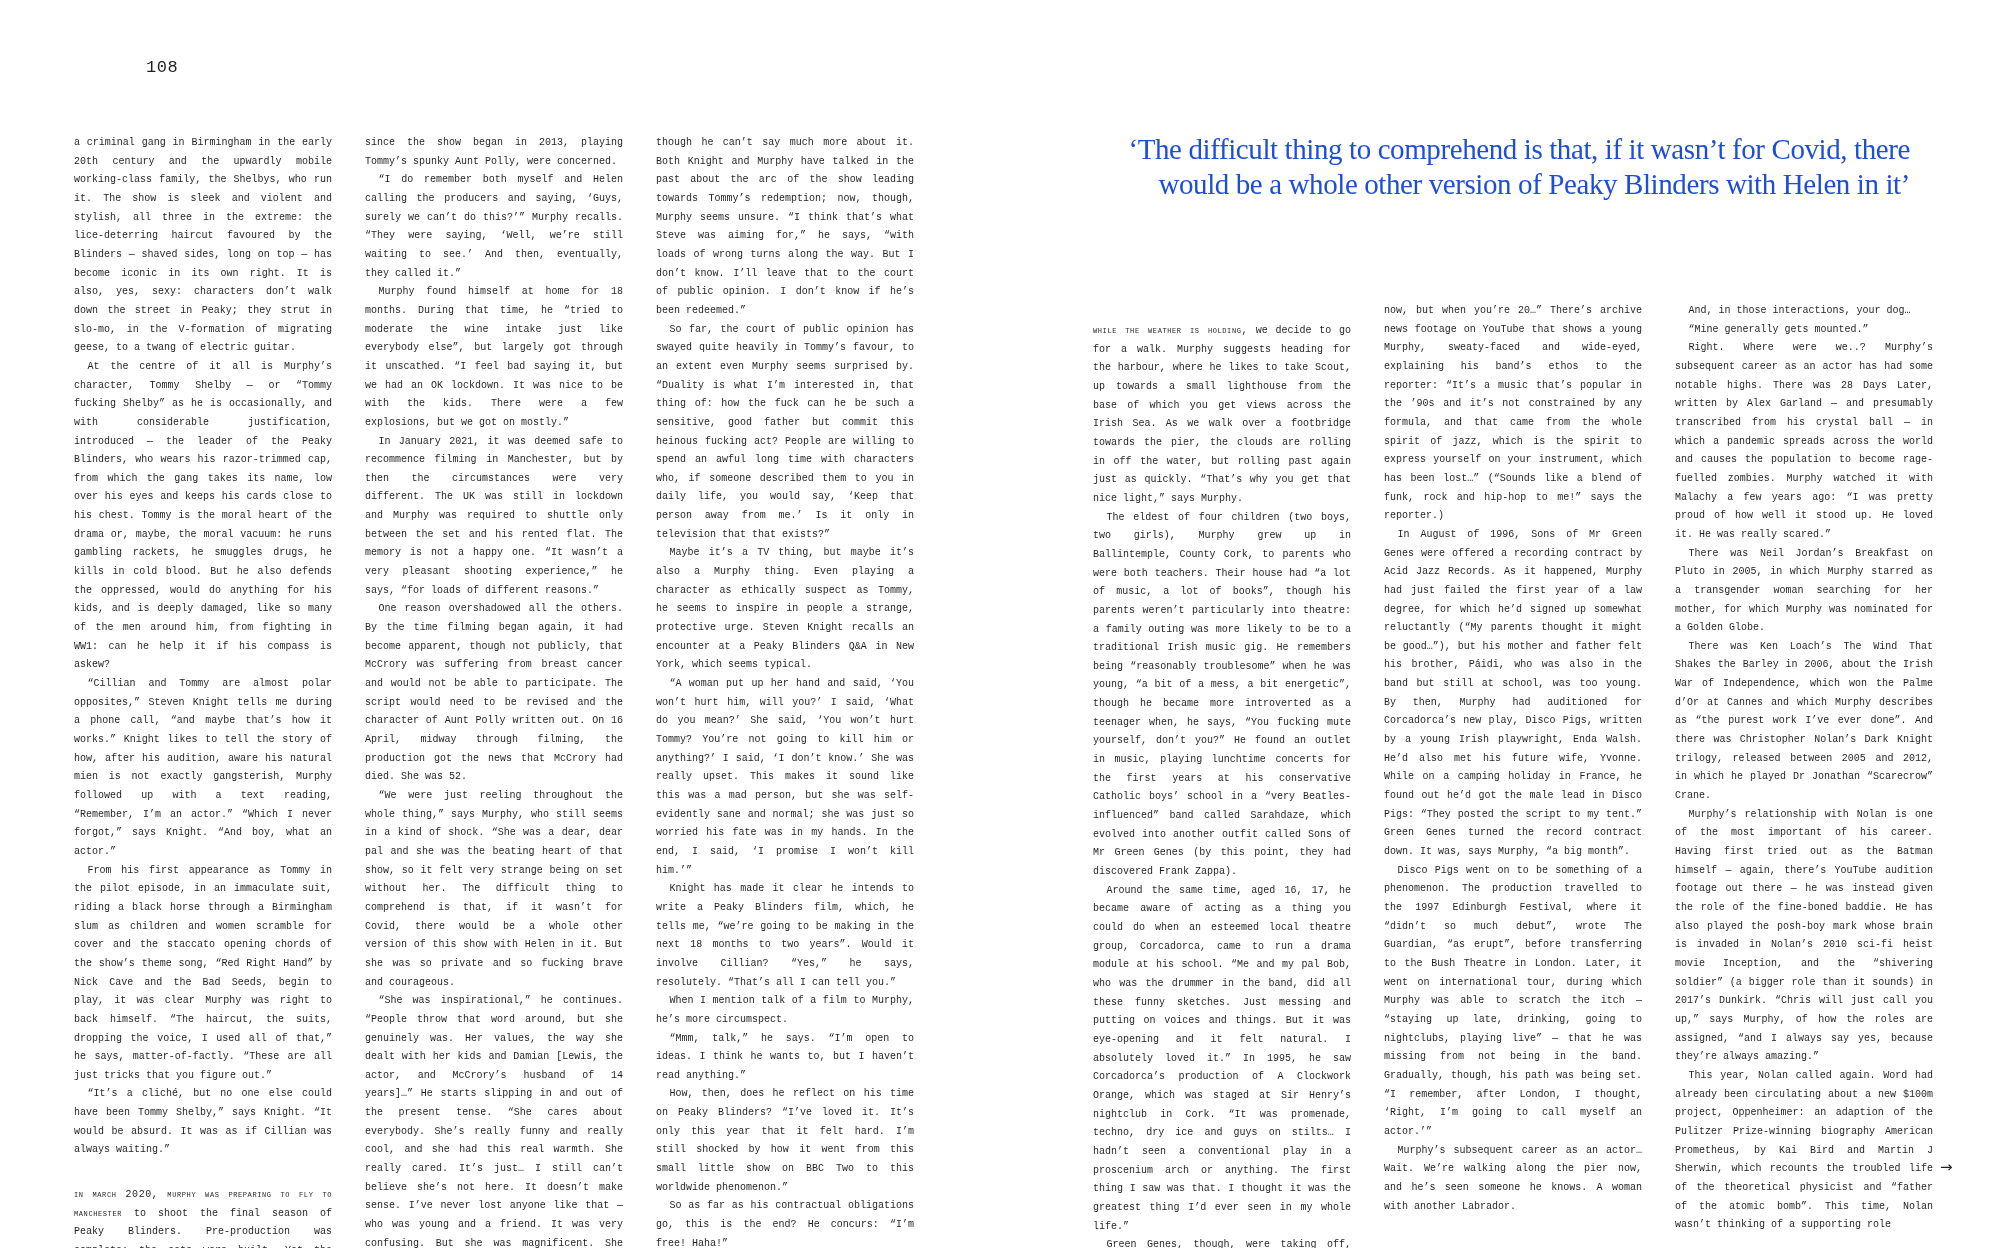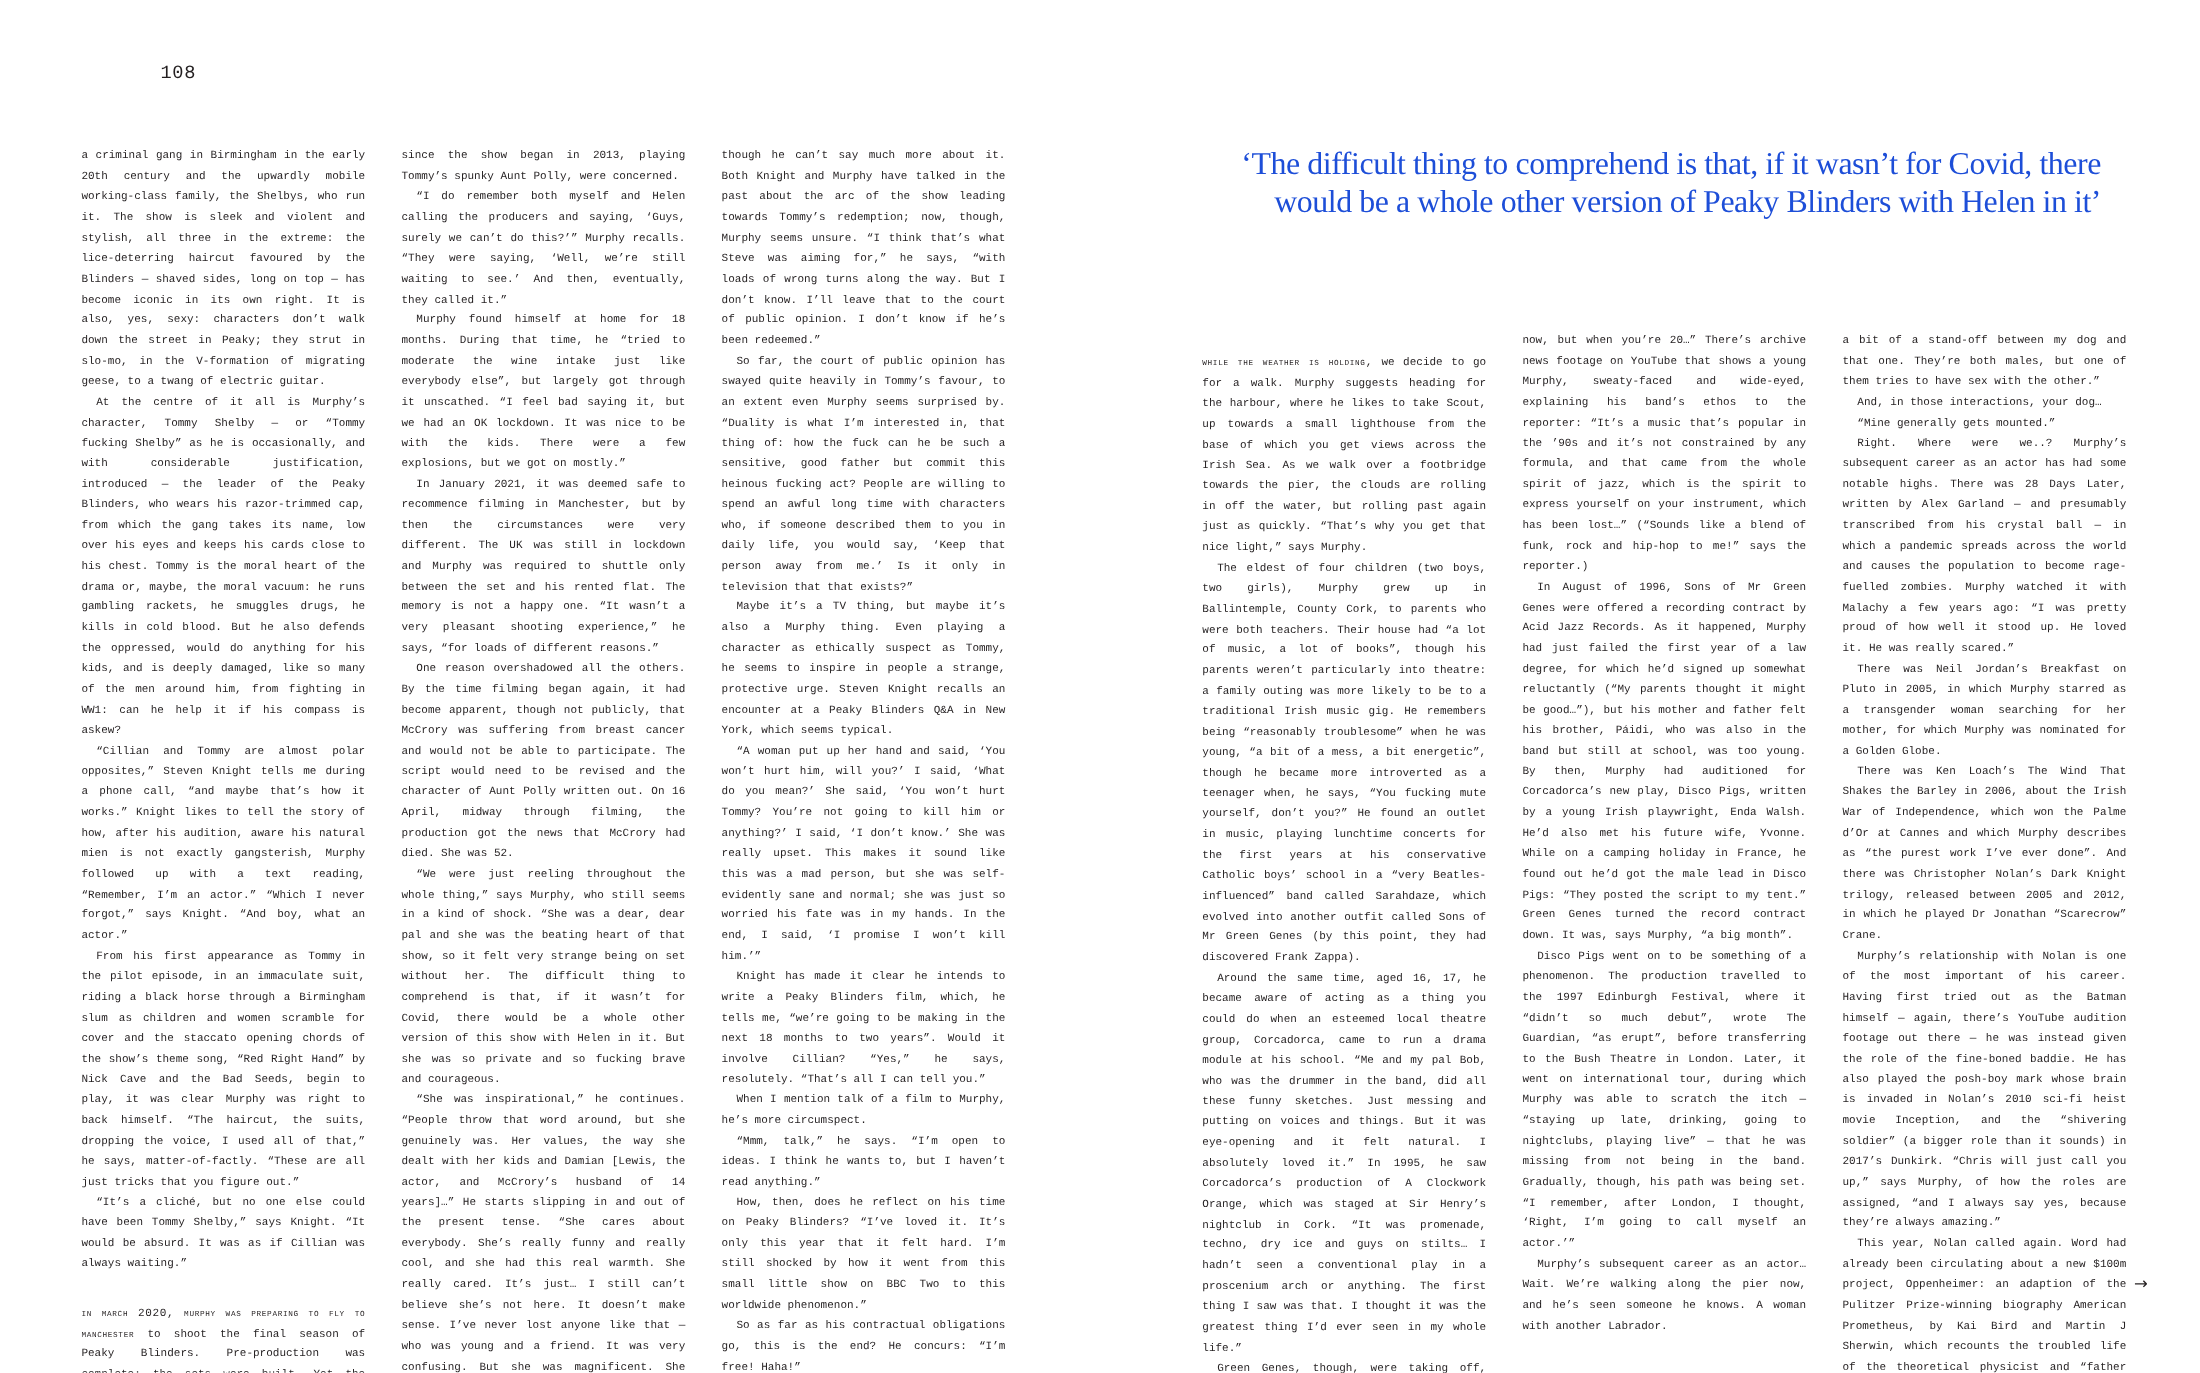--- a/index.html
+++ b/index.html
@@ -71,21 +71,20 @@
     <p><span>Around the same time, aged 16, 17, he became aware of acting as a thing you could do when an esteemed local theatre group, Corcadorca, came to run a drama module at his school. “Me and my pal Bob, who was the drummer in the band, did all these funny sketches. Just messing and putting on voices and things. But it was eye-opening and it felt natural. I absolutely loved it.” In 1995, he saw Corcadorca’s production of A Clockwork Orange, which was staged at Sir Henry’s nightclub in Cork. “It was promenade, techno, dry ice and guys on stilts… I hadn’t seen a conventional play in a proscenium arch or anything. The first thing I saw was that. I thought it was the greatest thing I’d ever seen in my whole life.”</span></p>
     <p><span>Green Genes, though, were taking off, with a style that was, let’s say, of its time. “We had a tune called ‘Didgeridon’t’,” Murphy remembers. “I wouldn’t listen to a didgeridoo tune</span></p>
   </div>
 <div class="col c5">
     <p class="noindent"><span>now, but when you’re 20…” There’s archive news footage on YouTube that shows a young Murphy, sweaty-faced and wide-eyed, explaining his band’s ethos to the reporter: “It’s a music that’s popular in the ’90s and it’s not constrained by any formula, and that came from the whole spirit of jazz, which is the spirit to express yourself on your instrument, which has been lost…” (“Sounds like a blend of funk, rock and hip-hop to me!” says the reporter.)</span></p>
     <p><span>In August of 1996, Sons of Mr Green Genes were offered a recording contract by Acid Jazz Records. As it happened, Murphy had just failed the first year of a law degree, for which he’d signed up somewhat reluctantly (“My parents thought it might be good…”), but his mother and father felt his brother, Páidi, who was also in the band but still at school, was too young. By then, Murphy had auditioned for Corcadorca’s new play, Disco Pigs, written by a young Irish playwright, Enda Walsh. He’d also met his future wife, Yvonne. While on a camping holiday in France, he found out he’d got the male lead in Disco Pigs: “They posted the script to my tent.” Green Genes turned the record contract down. It was, says Murphy, “a big month”.</span></p>
     <p><span>Disco Pigs went on to be something of a phenomenon. The production travelled to the 1997 Edinburgh Festival, where it “didn’t so much debut”, wrote The Guardian, “as erupt”, before transferring to the Bush Theatre in London. Later, it went on international tour, during which Murphy was able to scratch the itch — “staying up late, drinking, going to nightclubs, playing live” — that he was missing from not being in the band. Gradually, though, his path was being set. “I remember, after London, I thought, ‘Right, I’m going to call myself an actor.’”</span></p>
     <p><span>Murphy’s subsequent career as an actor… Wait. We’re walking along the pier now, and he’s seen someone he knows. A woman with another Labrador.</span></p>
   </div>
 <div class="col c6">
-    <p class="noindent"><span>a bit of a stand-off between my dog and that one. They’re both males, but one of them tries to have sex with the other.”</span></p>
     <p><span>And, in those interactions, your dog…</span></p>
     <p><span>“Mine generally gets mounted.”</span></p>
     <p><span>Right. Where were we..? Murphy’s subsequent career as an actor has had some notable highs. There was 28 Days Later, written by Alex Garland — and presumably transcribed from his crystal ball — in which a pandemic spreads across the world and causes the population to become rage-fuelled zombies. Murphy watched it with Malachy a few years ago: “I was pretty proud of how well it stood up. He loved it. He was really scared.”</span></p>
     <p><span>There was Neil Jordan’s Breakfast on Pluto in 2005, in which Murphy starred as a transgender woman searching for her mother, for which Murphy was nominated for a Golden Globe.</span></p>
     <p><span>There was Ken Loach’s The Wind That Shakes the Barley in 2006, about the Irish War of Independence, which won the Palme d’Or at Cannes and which Murphy describes as “the purest work I’ve ever done”. And there was Christopher Nolan’s Dark Knight trilogy, released between 2005 and 2012, in which he played Dr Jonathan “Scarecrow” Crane.</span></p>
     <p><span>Murphy’s relationship with Nolan is one of the most important of his career. Having first tried out as the Batman himself — again, there’s YouTube audition footage out there — he was instead given the role of the fine-boned baddie. He has also played the posh-boy mark whose brain is invaded in Nolan’s 2010 sci-fi heist movie Inception, and the “shivering soldier” (a bigger role than it sounds) in 2017’s Dunkirk. “Chris will just call you up,” says Murphy, of how the roles are assigned, “and I always say yes, because they’re always amazing.”</span></p>
     <p><span>This year, Nolan called again. Word had already been circulating about a new $100m project, Oppenheimer: an adaption of the Pulitzer Prize-winning biography American Prometheus, by Kai Bird and Martin J Sherwin, which recounts the troubled life of the theoretical physicist and “father of the atomic bomb”. This time, Nolan wasn’t thinking of a supporting role</span></p>
   </div>
 
 <div class="arrow">→</div>

